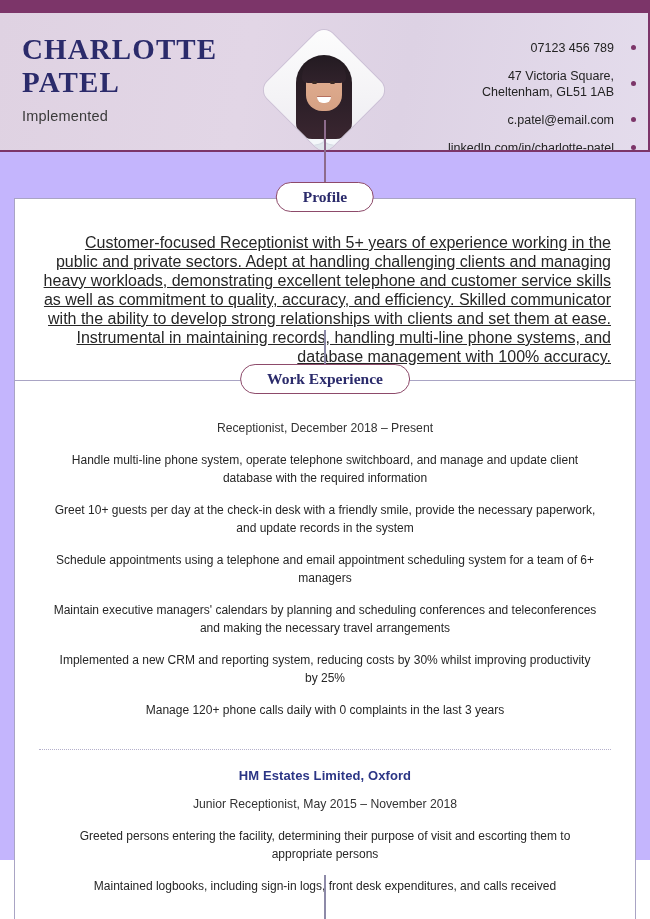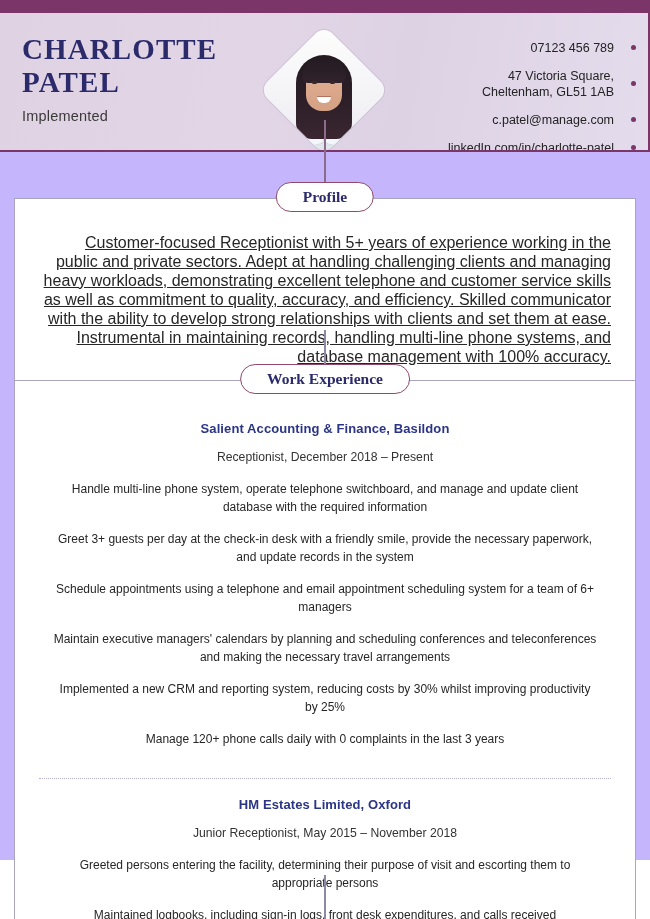--- a/index.html
+++ b/index.html
@@ -190,21 +190,21 @@
         <span class="dot"></span>
         <span>07123 456 789</span>
       </div>
       <div class="contact-row two-line">
         <span class="dot"></span>
         <span>47 Victoria Square,</span><br>
         <span>Cheltenham, GL51 1AB</span>
       </div>
       <div class="contact-row">
         <span class="dot"></span>
-        <span>c.patel@manage.com</span>
+        <span>c.patel@email.com</span>
       </div>
       <div class="contact-row">
         <span class="dot"></span>
         <span>linkedIn.com/in/charlotte-patel</span>
       </div>
     </div>
   </div>
 
   <div class="connector-top"></div>
 
@@ -215,24 +215,23 @@
     </div>
   </div>
 
   <div class="connector-mid"></div>
 
   <div class="section" style="top:380px;">
     <div class="pill">Work Experience</div>
     <div class="section-inner">
 
       <div class="job">
-        <div class="job-company">Salient Accounting &amp; Finance, Basildon</div>
         <div class="job-role">Receptionist, December 2018 – Present</div>
         <div class="bullet">Handle multi-line phone system, operate telephone switchboard, and manage and update client database with the required information</div>
-        <div class="bullet">Greet 3+ guests per day at the check-in desk with a friendly smile, provide the necessary paperwork, and update records in the system</div>
+        <div class="bullet">Greet 10+ guests per day at the check-in desk with a friendly smile, provide the necessary paperwork, and update records in the system</div>
         <div class="bullet">Schedule appointments using a telephone and email appointment scheduling system for a team of 6+ managers</div>
         <div class="bullet">Maintain executive managers' calendars by planning and scheduling conferences and teleconferences and making the necessary travel arrangements</div>
         <div class="bullet">Implemented a new CRM and reporting system, reducing costs by 30% whilst improving productivity by 25%</div>
         <div class="bullet">Manage 120+ phone calls daily with 0 complaints in the last 3 years</div>
       </div>
 
       <div class="job-divider"></div>
 
       <div class="job" style="padding-top:18px;">
         <div class="job-company">HM Estates Limited, Oxford</div>

